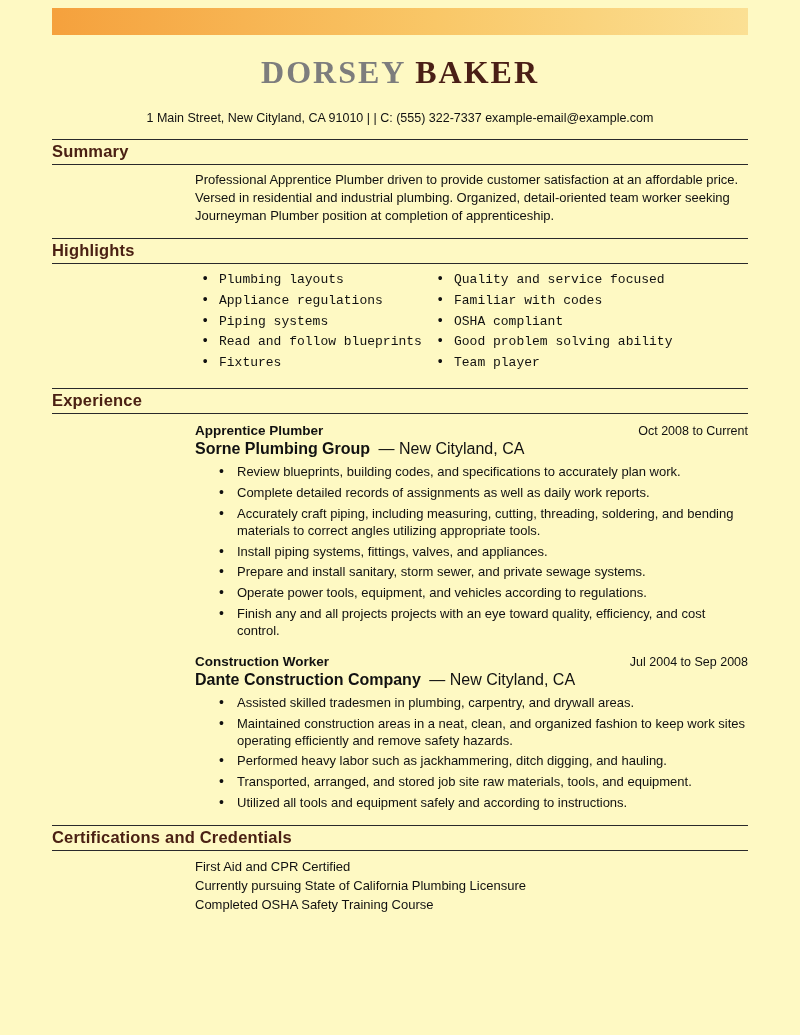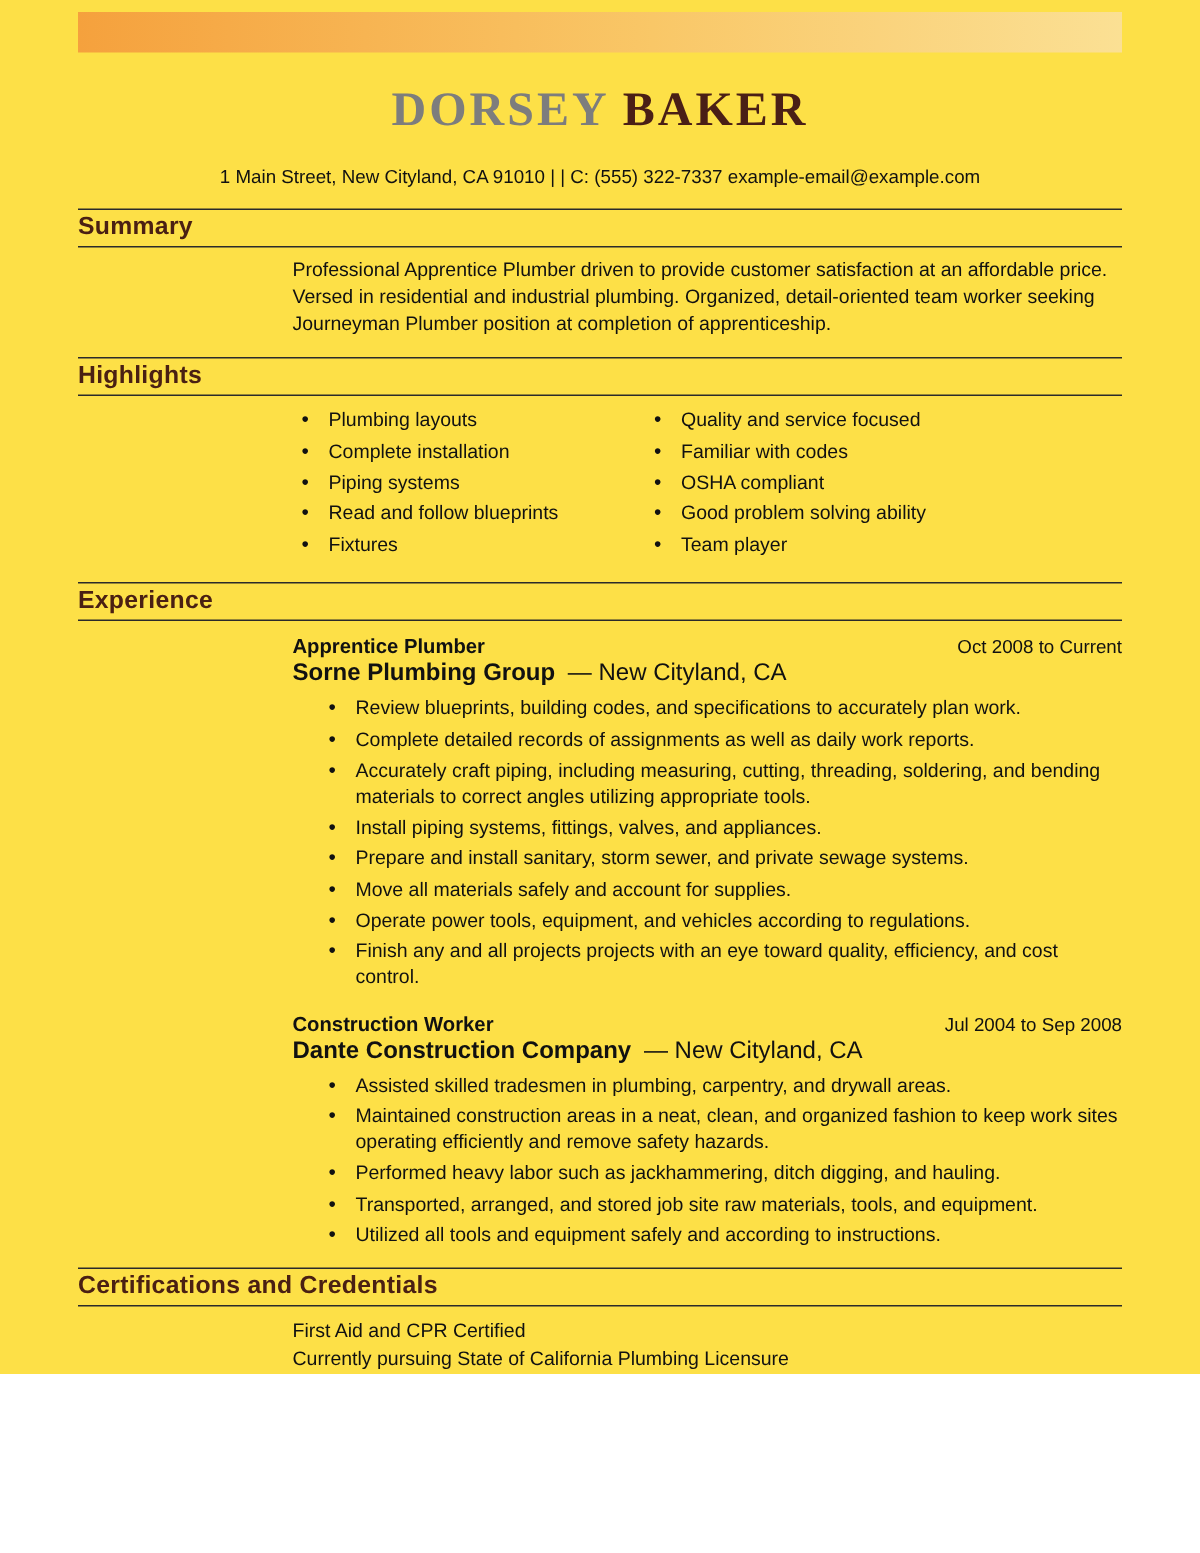--- a/index.html
+++ b/index.html
@@ -1,18 +1,18 @@
 <!DOCTYPE html>
 <html><head>
 <meta charset="utf-8">
 <style>
   * { box-sizing: border-box; }
   html, body { margin: 0; padding: 0; background: #ffffff; }
   .page {
-    width: 800px; height: 916px; margin: 0 auto; background: #fde047;
+    width: 800px; height: 1035px; margin: 0 auto; background: #fef9c3;
     padding: 8px 52px 0 52px; overflow: hidden;
     font-family: "Liberation Sans", "DejaVu Sans", sans-serif;
     color: #111111; font-size: 13px;
   }
   .top-bar {
     height: 27px;
     background: linear-gradient(90deg, #f5a13d 0%, #f9c767 55%, #fbe094 100%);
   }
   .header { text-align: center; margin-top: 20px; }
   .name {
@@ -26,21 +26,21 @@
   .section { margin-top: 14px; }
   .rule { border-top: 1.5px solid #2a2a2a; height: 0; }
   h2.section-title {
     margin: 0; padding: 2px 0 3px;
     font-size: 16.5px; font-weight: 700; color: #4a2013; letter-spacing: 0.2px;
   }
   .section-body { margin-left: 143px; }
 
   p.summary-text { margin: 6px 0 0 0; line-height: 1.36; }
 
-  .hl-cols { display: flex; margin-top: 7px; }
+  .hl-cols { display: flex; margin-top: 7px; font-family: Liberation Mono, monospace; }
   .hl-left { width: 235px; flex: 0 0 235px; }
   .hl-right { flex: 1; }
 
   ul.blist { list-style: none; margin: 0; padding: 0; }
   ul.blist li {
     position: relative; padding-left: 42px; line-height: 1.32; margin-bottom: 3.5px;
   }
   ul.blist li::before { content: "\2022"; position: absolute; left: 24px; top: -1px; font-size: 14px; }
   ul.blist.hl li { padding-left: 24px; }
   ul.blist.hl li::before { left: 6px; }
@@ -83,21 +83,21 @@
   </div>
 
   <div class="section">
     <div class="rule"></div>
     <h2 class="section-title">Highlights</h2>
     <div class="rule"></div>
     <div class="section-body">
       <div class="hl-cols">
         <ul class="blist hl hl-left">
           <li>Plumbing layouts</li>
-          <li>Complete installation</li>
+          <li>Appliance regulations</li>
           <li>Piping systems</li>
           <li>Read and follow blueprints</li>
           <li>Fixtures</li>
         </ul>
         <ul class="blist hl hl-right">
           <li>Quality and service focused</li>
           <li>Familiar with codes</li>
           <li>OSHA compliant</li>
           <li>Good problem solving ability</li>
           <li>Team player</li>
@@ -120,21 +120,20 @@
         <div class="job-company">
           <span class="co">Sorne Plumbing Group</span>
           <span class="loc">— New Cityland, CA</span>
         </div>
         <ul class="blist">
           <li>Review blueprints, building codes, and specifications to accurately plan work.</li>
           <li>Complete detailed records of assignments as well as daily work reports.</li>
           <li>Accurately craft piping, including measuring, cutting, threading, soldering, and bending materials to correct angles utilizing appropriate tools.</li>
           <li>Install piping systems, fittings, valves, and appliances.</li>
           <li>Prepare and install sanitary, storm sewer, and private sewage systems.</li>
-          <li>Move all materials safely and account for supplies.</li>
           <li>Operate power tools, equipment, and vehicles according to regulations.</li>
           <li>Finish any and all projects projects with an eye toward quality, efficiency, and cost control.</li>
         </ul>
       </div>
 
       <div class="job">
         <div class="job-head">
           <span class="job-role">Construction Worker</span>
           <span class="job-dates">Jul 2004 to Sep 2008</span>
         </div>

